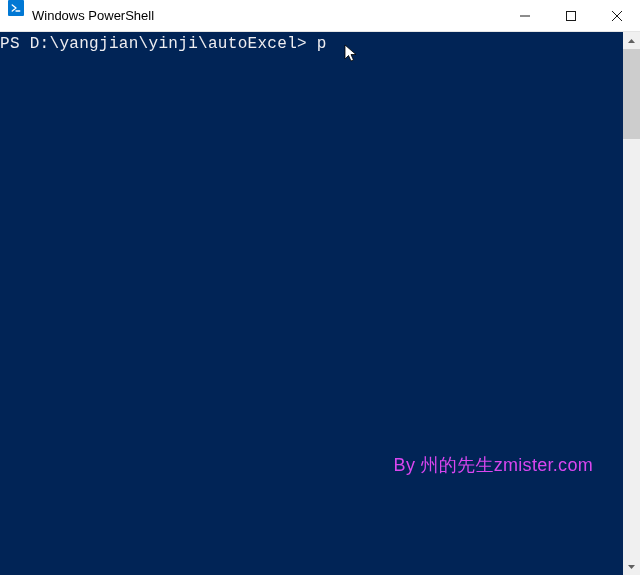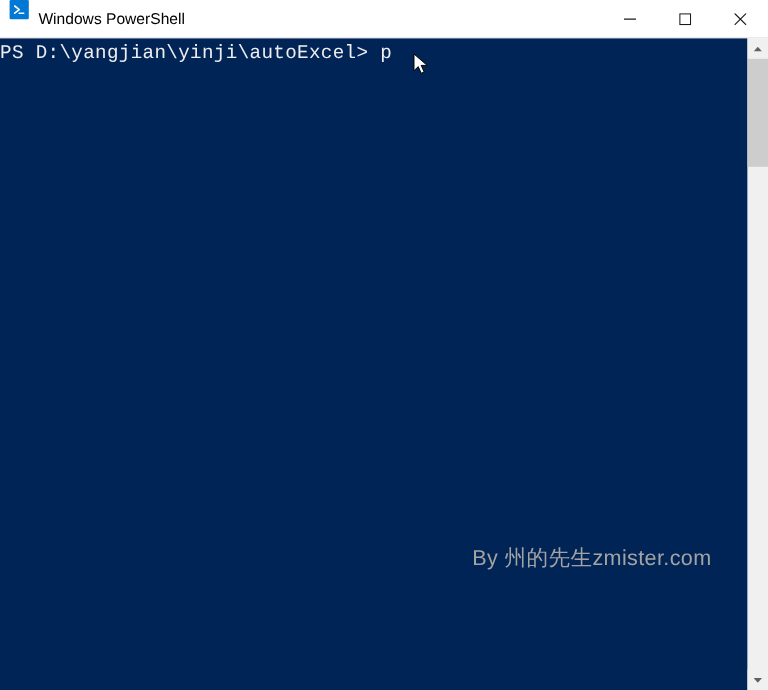--- a/index.html
+++ b/index.html
@@ -110,21 +110,21 @@
       top: 17px;
       left: 0;
       width: 17px;
       height: 90px;
       background: #cdcdcd;
     }
     .watermark {
       position: absolute;
       right: 30px;
       bottom: 100px;
-      color: #a3a3a3;
+      color: #d946ef;
       font-size: 18px;
       font-family: "Microsoft YaHei", "Segoe UI", sans-serif;
       letter-spacing: 0.3px;
     }
   </style>
 </head>
 <body>
 
 <div class="window">
   <div class="titlebar">

